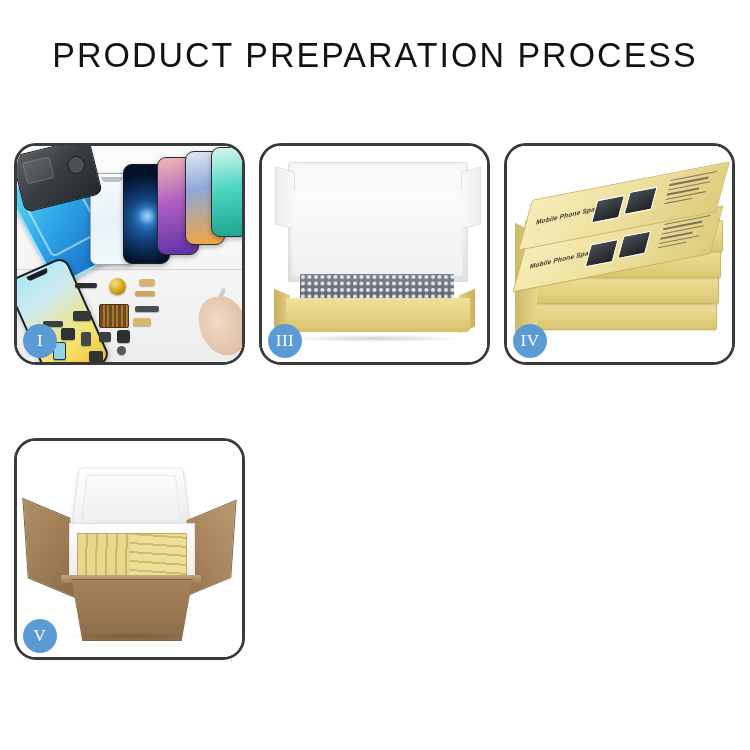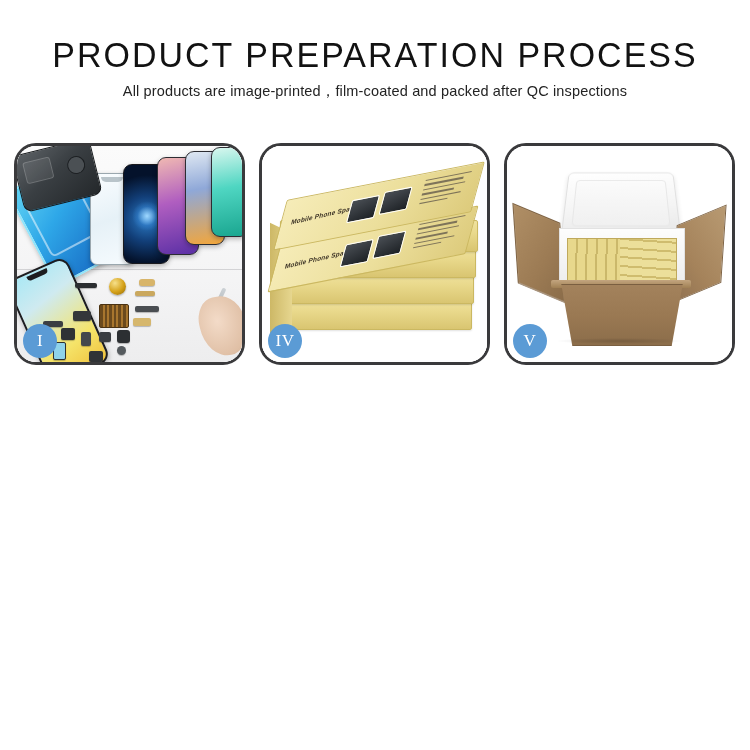--- a/index.html
+++ b/index.html
@@ -448,21 +448,20 @@
   .p6shadow{
     position:absolute;left:40px;right:40px;bottom:16px;height:6px;
     background:radial-gradient(ellipse,rgba(0,0,0,.14),transparent 72%);
   }
 </style>
 </head>
 <body>
 
 <div class="header">
   <div class="title">PRODUCT PREPARATION PROCESS</div>
-  <div class="subtitle">All products are image-printed，film-coated and packed after QC inspections</div>
 </div>
 
 <div class="grid">
 
   <div class="panel">
     <div class="panel-inner">
       <div class="p1bg"></div>
       <div class="shelfline"></div>
       <div class="phone ph-back"></div>
       <div class="phone ph-glass"></div>
@@ -488,20 +487,33 @@
       <div class="part pt12"></div>
       <div class="part pt13"></div>
       <div class="part pt14"></div>
       <div class="tweezers"></div>
       <div class="hand"></div>
     </div>
     <div class="badge">I</div>
   </div>
 
 
+  <div class="panel">
+    <div class="panel-inner">
+      <div class="p3bg"></div>
+      <div class="box3-lid"></div>
+      <div class="box3-foam"></div>
+      <div class="box3-bubble"></div>
+      <div class="box3-left"></div>
+      <div class="box3-right"></div>
+      <div class="box3-front"></div>
+      <div class="box3-shadow"></div>
+    </div>
+    <div class="badge">III</div>
+  </div>
 
   <div class="panel">
     <div class="panel-inner">
       <div class="p4bg"></div>
       <div class="stack">
         <div class="sbox sb1"></div>
         <div class="sbox sb2"></div>
         <div class="sbox sb3"></div>
         <div class="sbox sb4"></div>
         <div class="sb-side"></div>

